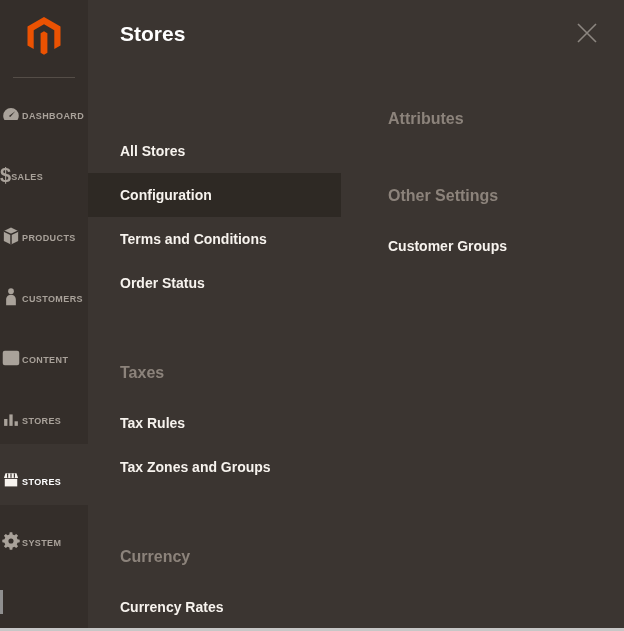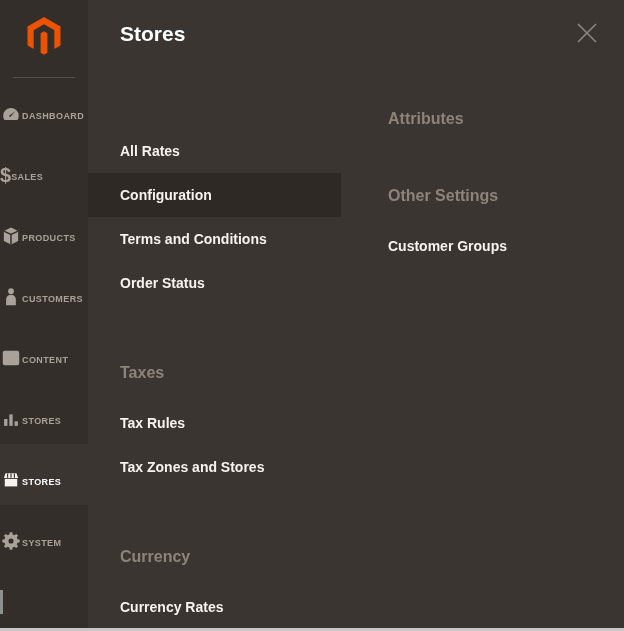--- a/index.html
+++ b/index.html
@@ -163,32 +163,32 @@
           <path d="M2 2l18 18M20 2 2 20"></path>
         </svg>
       </button>
     </header>
 
     <div class="flyout-body">
 
       <div class="menu-col">
         <section class="menu-group">
           <ul>
-            <li>All Rates</li>
+            <li>All Stores</li>
             <li class="highlighted">Configuration</li>
             <li>Terms and Conditions</li>
             <li>Order Status</li>
           </ul>
         </section>
 
         <section class="menu-group">
           <h3 class="group-title">Taxes</h3>
           <ul>
             <li>Tax Rules</li>
-            <li>Tax Zones and Stores</li>
+            <li>Tax Zones and Groups</li>
           </ul>
         </section>
 
         <section class="menu-group">
           <h3 class="group-title">Currency</h3>
           <ul>
             <li>Currency Rates</li>
           </ul>
         </section>
       </div>

